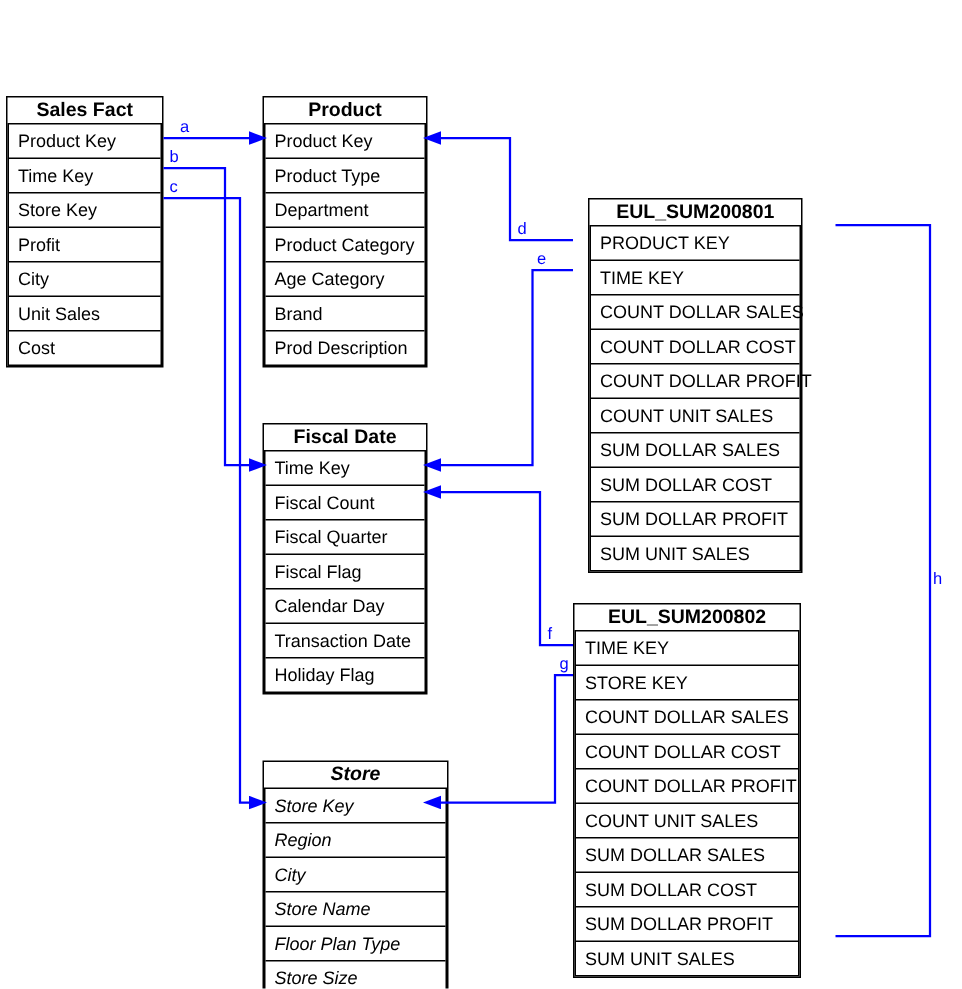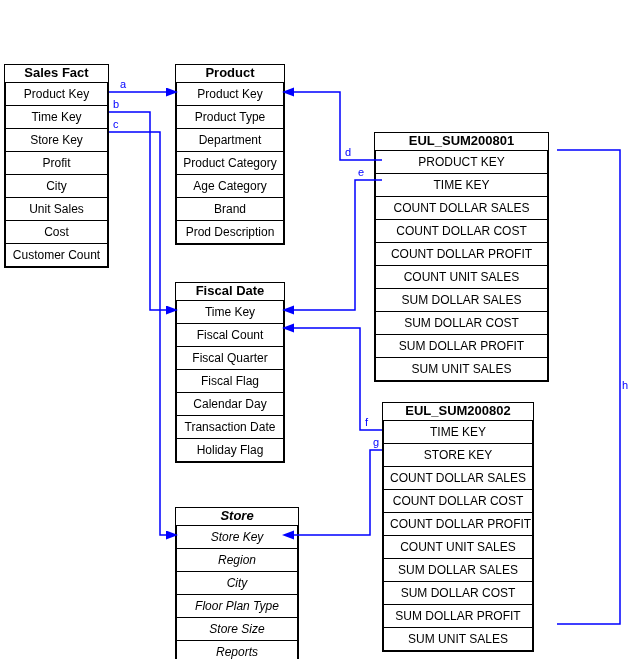--- a/index.html
+++ b/index.html
@@ -28,21 +28,21 @@
       font-weight: bold;
       font-size: 13px;
       margin-bottom: 2px;
     }
     .table-inner {
       border: 1px solid #000;
     }
     .table-row {
       border-bottom: 1px solid #000;
       padding: 2px 6px;
-      text-align: center;
+      text-align: left;
       white-space: nowrap;
       min-height: 18px;
       line-height: 18px;
     }
     .table-row:last-child {
       border-bottom: none;
     }
     svg.arrows {
       position: absolute;
       top: 0; left: 0;
@@ -59,21 +59,20 @@
   <div class="table-box" style="left:4px; top:20px; width:105px;">
     <div class="table-title">Sales Fact</div>
     <div class="table-inner">
       <div class="table-row">Product Key</div>
       <div class="table-row">Time Key</div>
       <div class="table-row">Store Key</div>
       <div class="table-row">Profit</div>
       <div class="table-row">City</div>
       <div class="table-row">Unit Sales</div>
       <div class="table-row">Cost</div>
-      <div class="table-row">Customer Count</div>
     </div>
   </div>
 
   <div class="table-box" style="left:175px; top:20px; width:110px;">
     <div class="table-title">Product</div>
     <div class="table-inner">
       <div class="table-row">Product Key</div>
       <div class="table-row">Product Type</div>
       <div class="table-row">Department</div>
       <div class="table-row">Product Category</div>
@@ -95,27 +94,28 @@
       <div class="table-row">Holiday Flag</div>
     </div>
   </div>
 
   <div class="table-box" style="left:175px; top:463px; width:124px;font-style:italic;">
     <div class="table-title">Store</div>
     <div class="table-inner">
       <div class="table-row">Store Key</div>
       <div class="table-row">Region</div>
       <div class="table-row">City</div>
+      <div class="table-row">Store Name</div>
       <div class="table-row">Floor Plan Type</div>
       <div class="table-row">Store Size</div>
       <div class="table-row">Reports</div>
     </div>
   </div>
 
-  <div class="table-box" style="left:374px; top:88px; width:175px;">
+  <div class="table-box" style="left:392px; top:88px; width:143px;">
     <div class="table-title">EUL_SUM200801</div>
     <div class="table-inner">
       <div class="table-row">PRODUCT KEY</div>
       <div class="table-row">TIME KEY</div>
       <div class="table-row">COUNT DOLLAR SALES</div>
       <div class="table-row">COUNT DOLLAR COST</div>
       <div class="table-row">COUNT DOLLAR PROFIT</div>
       <div class="table-row">COUNT UNIT SALES</div>
       <div class="table-row">SUM DOLLAR SALES</div>
       <div class="table-row">SUM DOLLAR COST</div>

